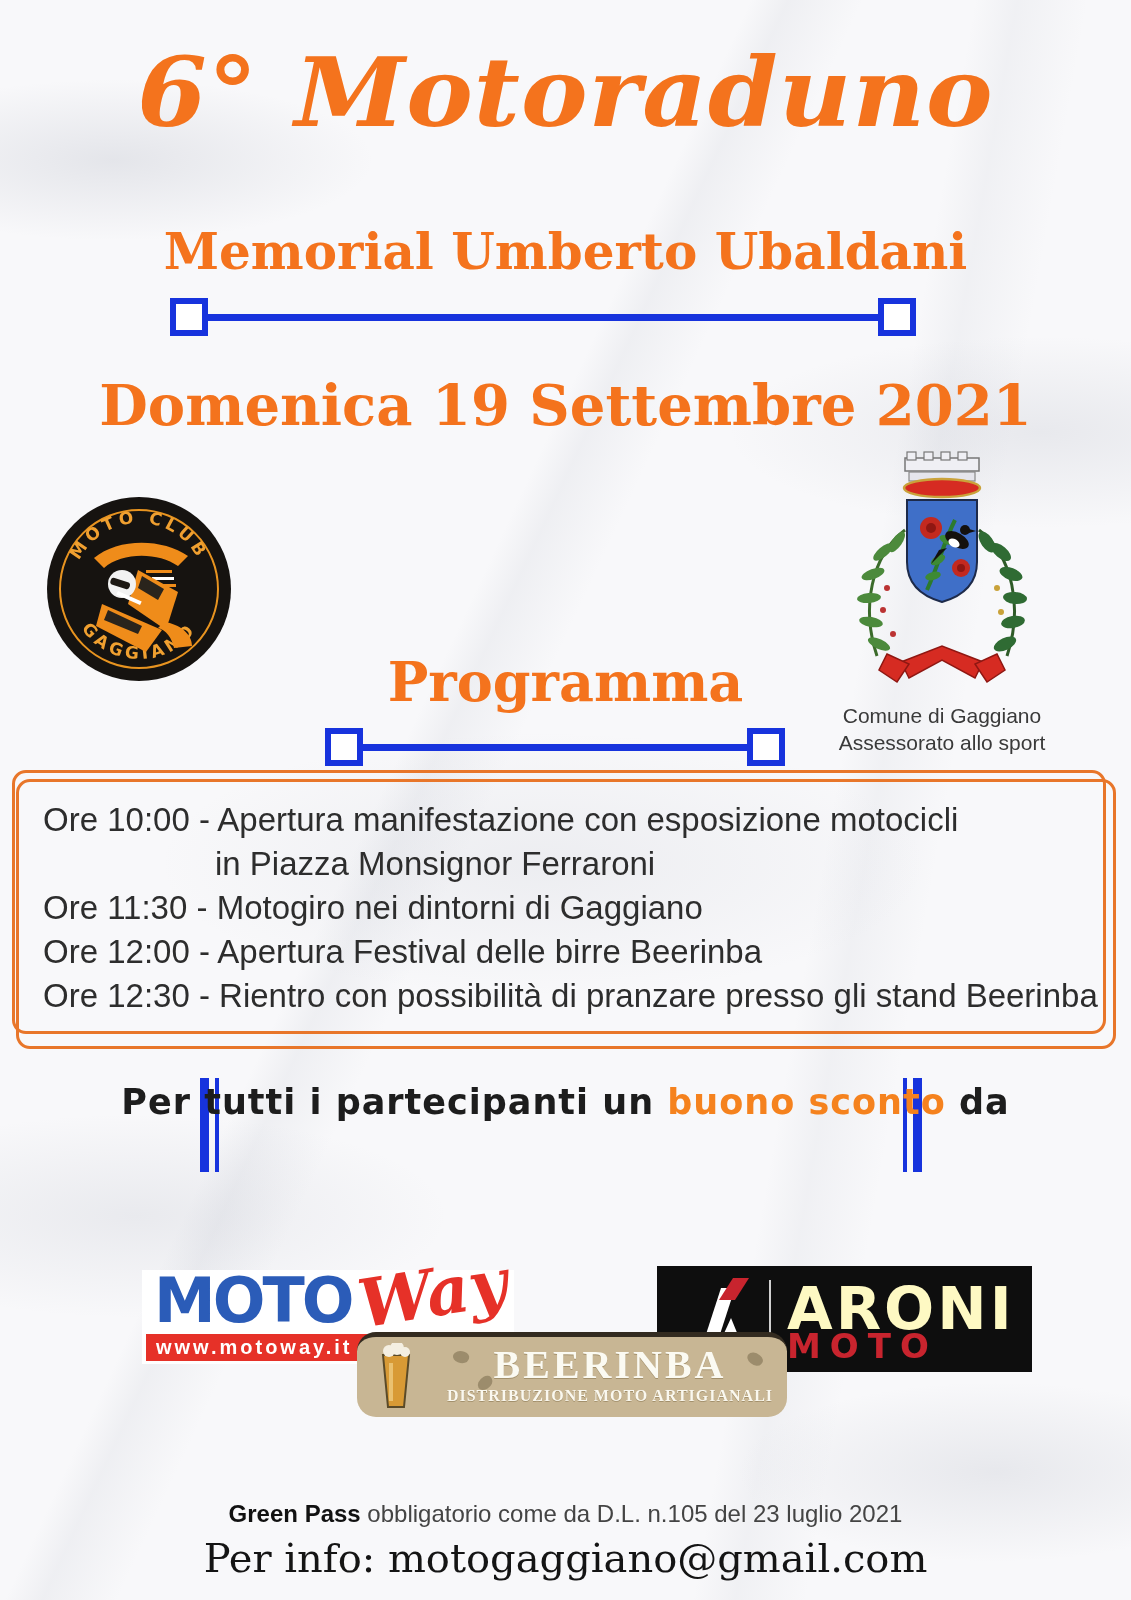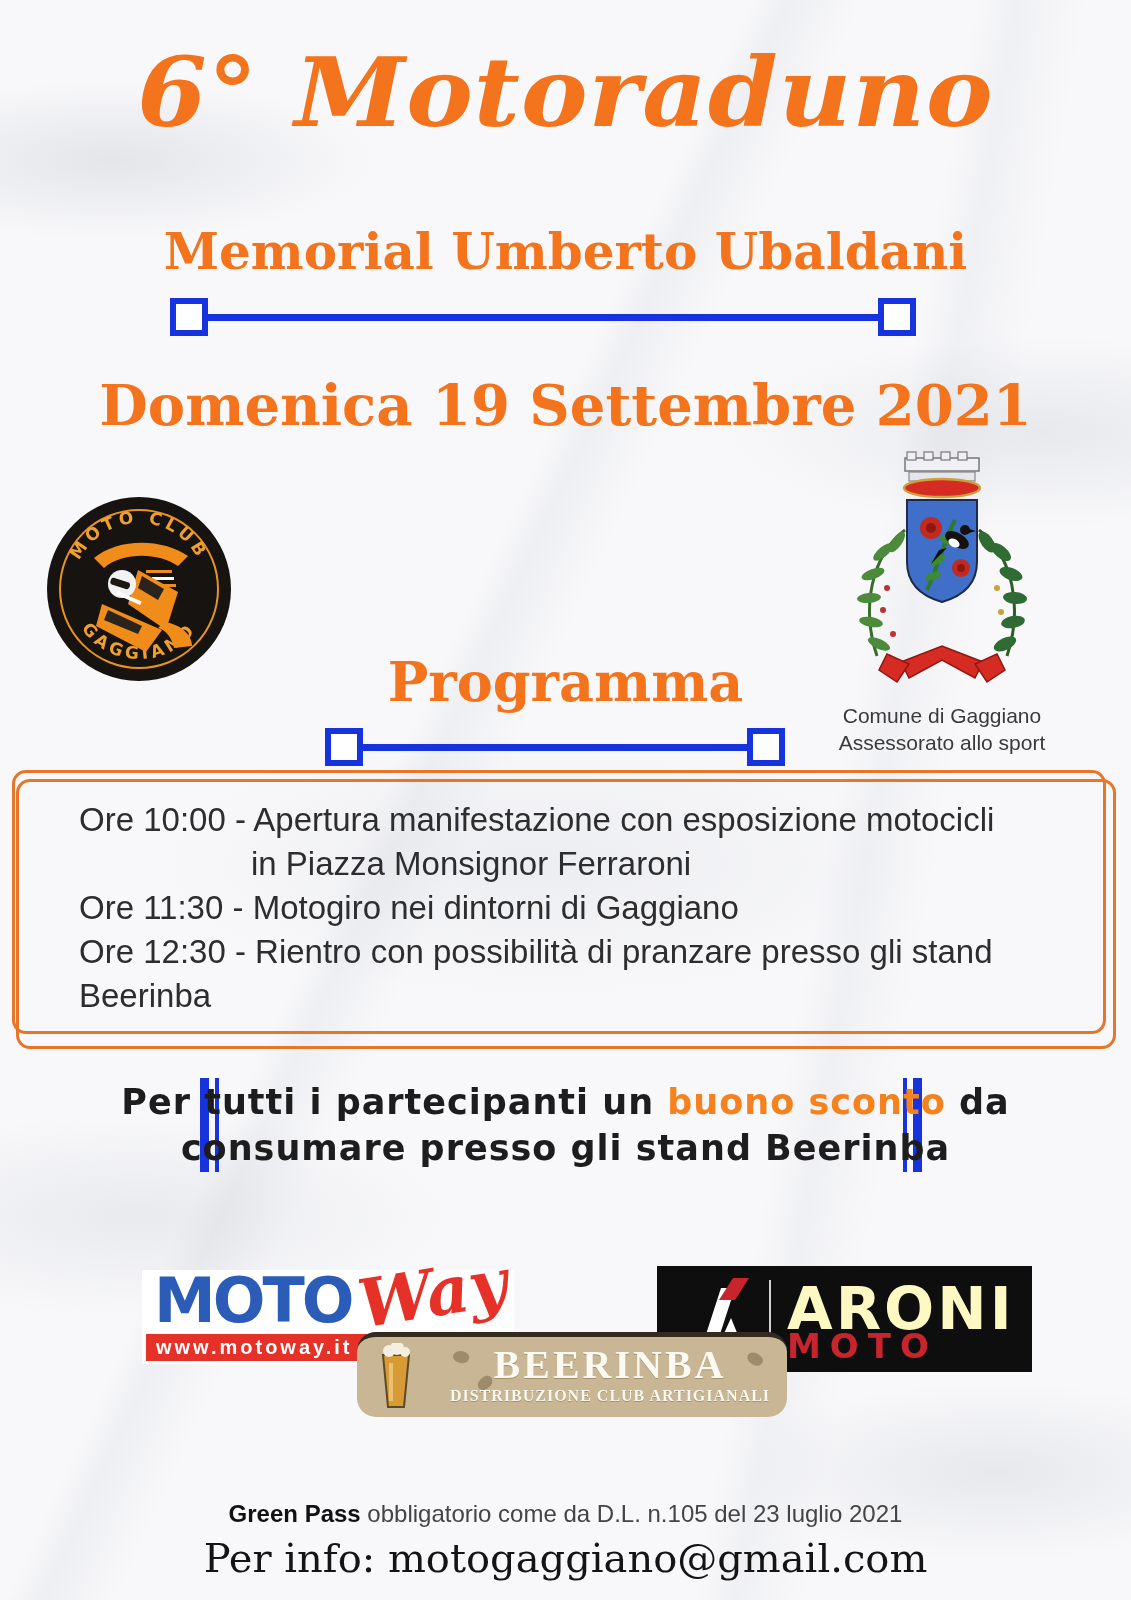--- a/index.html
+++ b/index.html
@@ -31,21 +31,21 @@
   .divider .line{position:absolute; top:17px; left:16px; right:16px; height:7px; background:#1733dd;}
   .divider .sq{position:absolute; top:1px; width:26px; height:26px; border:6px solid #1733dd; background:#ffffff;}
   .divider .sq.l{left:0;} .divider .sq.r{right:0;}
   .div1{left:170px; width:746px; top:297px;}
   .div2{left:325px; width:460px; top:727px;}
 
   
   .pbox{left:16px; top:779px; width:1094px; height:264px; border:3px solid #e8762a; border-radius:14px;}
   .pbox::before{content:""; position:absolute; left:-7px; top:-12px; right:7px; bottom:12px;
     border:3px solid #e8762a; border-radius:14px; pointer-events:none;}
-  .pbox .rows{position:absolute; left:24px; top:16px; right:10px; font-size:33px; color:#2d2d2d; line-height:44px;margin-left:36px;}
+  .pbox .rows{position:absolute; left:24px; top:16px; right:10px; font-size:33px; color:#2d2d2d; line-height:44px;}
   .pbox .row.indent{padding-left:172px;}
 
   
   .promo-bar{position:absolute; top:1078px; height:94px; background:#1733dd;}
   .pb1{left:200px; width:9px;} .pb2{left:215px; width:4px;}
   .pb3{left:903px; width:4px;} .pb4{left:913px; width:9px;}
   .promo1{top:1082px; font-size:35px; font-weight:bold; color:#1d1d1d; letter-spacing:1px; font-family:"DejaVu Sans",sans-serif;}
   .promo2{top:1128px; font-size:35px; font-weight:bold; color:#1d1d1d; letter-spacing:1px; font-family:"DejaVu Sans",sans-serif;}
   .promo-hl{color:#f5821e;}
 
@@ -198,30 +198,30 @@
     <div class="line"></div>
     <div class="sq l"></div>
     <div class="sq r"></div>
   </div>
 
   <div class="abs pbox">
     <div class="rows">
       <div class="row">Ore 10:00 - Apertura manifestazione con esposizione motocicli</div>
       <div class="row indent">in Piazza Monsignor Ferraroni</div>
       <div class="row">Ore 11:30 - Motogiro nei dintorni di Gaggiano</div>
+      <div class="row">Ore 12:00 - Apertura Festival delle birre Beerinba</div>
       <div class="row">Ore 12:30 - Rientro con possibilità di pranzare presso gli stand Beerinba</div>
     </div>
   </div>
 
   <div class="promo-bar pb1"></div>
   <div class="promo-bar pb2"></div>
   <div class="promo-bar pb3"></div>
   <div class="promo-bar pb4"></div>
   <div class="abs center promo1"><span>Per tutti i partecipanti un </span><span class="promo-hl">buono sconto</span><span> da</span></div>
-  <div class="abs center promo2">consumare presso gli stand Beerinba</div>
 
 
   <div class="abs motoway">
     <div class="p1">MOTO</div>
     <div class="bar">
         <span>www.motoway.it</span>
       </div>
     <div class="p2">Way</div>
   </div>
 
@@ -242,19 +242,19 @@
       <polygon points="4,12 9,64 25,64 30,12" fill="#d89a35" stroke="#5a4a28" stroke-width="2"></polygon>
       <circle cx="10" cy="8" r="6" fill="#f4efe2"></circle>
       <circle cx="18" cy="5" r="7" fill="#f4efe2"></circle>
       <circle cx="26" cy="9" r="5" fill="#f4efe2"></circle>
       <rect x="10" y="20" width="4" height="38" fill="#f2d18a" opacity="0.7"></rect>
     </svg>
     <span class="blob" style="left:96px;top:14px;transform:rotate(20deg);"></span>
     <span class="blob" style="left:120px;top:40px;transform:rotate(-30deg);"></span>
     <span class="blob" style="left:390px;top:16px;transform:rotate(40deg);"></span>
     <div class="name">BEERINBA</div>
-    <div class="sub">DISTRIBUZIONE CLUB ARTIGIANALI</div>
+    <div class="sub">DISTRIBUZIONE MOTO ARTIGIANALI</div>
   </div>
 
   <div class="abs center greenpass"><b>Green Pass</b><span> obbligatorio come da D.L. n.105 del 23 luglio 2021</span></div>
   <div class="abs center info">Per info: motogaggiano@gmail.com</div>
 
 </div>
 
 </body></html>

